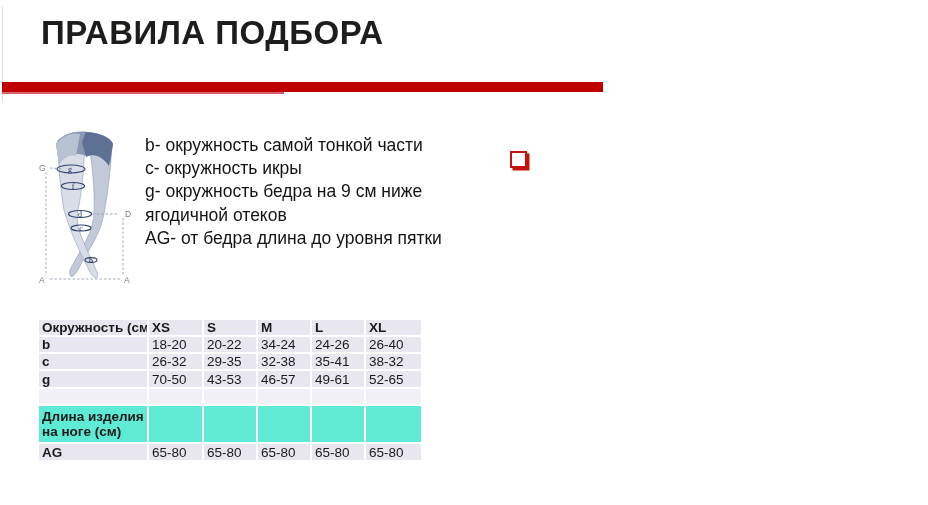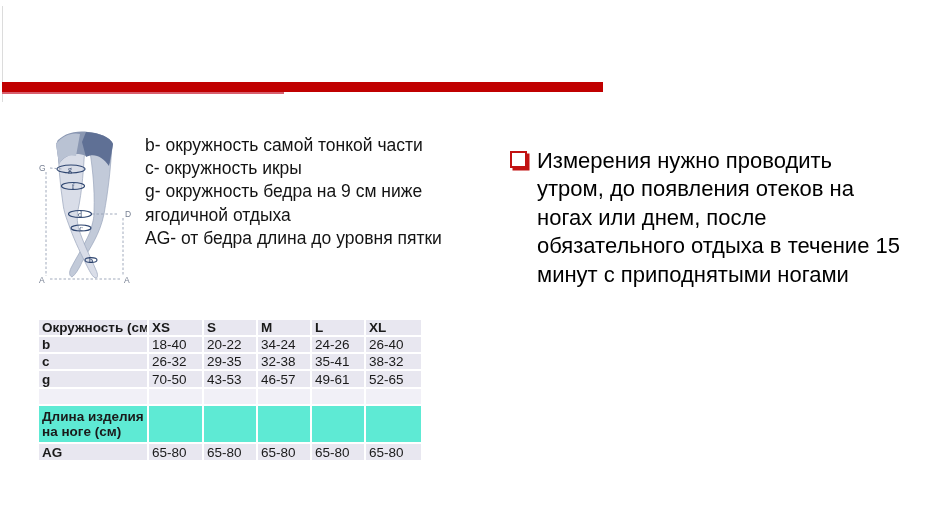--- a/index.html
+++ b/index.html
@@ -57,20 +57,21 @@
   tr.r-len td{height:36px;background:#5eead4;white-space:normal;line-height:15px;}
   tr.r-ag{height:18px;}
 </style>
 </head>
 <body>
 
 <div class="slide">
 
   <div class="edge-line"></div>
 
+  <div class="page-title">ПРАВИЛА ПОДБОРА</div>
   <div class="rule-main"></div>
   <div class="rule-sub"></div>
 
   <svg class="diagram" viewBox="0 0 106 176">
 
     <path d="M52,18 L76,20 C75,45 72,70 68,92 C64,112 54,126 46,140 C43,147 39,153 36,155 C33,154 33,150 35,146 C40,136 48,124 54,110 C57,100 58,96 58,90 C59,65 56,40 52,18 Z" fill="#c2cad9" stroke="#9aa5bc" stroke-width="0.7"></path>
 
     <path d="M22,18 L49,18 C48,45 46,70 42,88 C40,98 42,106 46,116 C50,127 56,138 60,148 C62,152 62,156 60,156 C57,156 54,150 51,144 C46,134 39,120 34,106 C30,95 28,90 27,82 C24,62 22,40 22,18 Z" fill="#d9dde8" stroke="#9aa5bc" stroke-width="0.7"></path>
 
     <path d="M20,22 C24,12 40,8 52,10 C64,11 74,15 77,22 L74,42 C66,32 58,30 50,34 C40,30 30,32 23,42 Z" fill="#8a97b2"></path>
@@ -104,33 +105,26 @@
       <text x="89" y="95">D</text>
       <text x="3" y="161">A</text>
       <text x="88" y="161">A</text>
     </g>
   </svg>
 
   <div class="notes">
     <div>b- окружность самой тонкой части</div>
     <div>c- окружность икры</div>
     <div>g- окружность бедра на 9 см ниже</div>
-    <div>ягодичной отдыха</div>
+    <div>ягодичной отеков</div>
     <div>AG- от бедра длина до уровня пятки</div>
   </div>
 
   <div class="note-block">
     <span class="bullet"></span>
-    <div class="note-lines">
-      <div>Измерения нужно проводить</div>
-      <div>утром, до появления отеков на</div>
-      <div>ногах или днем, после</div>
-      <div>обязательного отдыха в течение 15</div>
-      <div>минут с приподнятыми ногами</div>
-    </div>
   </div>
 
   <table class="sizes">
     <colgroup>
       <col style="width:110px">
         <col style="width:55px">
         <col style="width:54px">
       <col style="width:54px">
         <col style="width:54px">
         <col style="width:57px">
@@ -139,21 +133,21 @@
         <tr class="r-head">
       <th>Окружность (см)</th>
       <th>XS</th>
       <th>S</th>
       <th>M</th>
       <th>L</th>
       <th>XL</th>
     </tr>
     <tr class="r-b">
       <td class="lbl">b</td>
-      <td>18-40</td>
+      <td>18-20</td>
       <td>20-22</td>
       <td>34-24</td>
       <td>24-26</td>
       <td>26-40</td>
     </tr>
     <tr class="r-c">
       <td class="lbl">c</td>
       <td>26-32</td>
       <td>29-35</td>
       <td>32-38</td>

